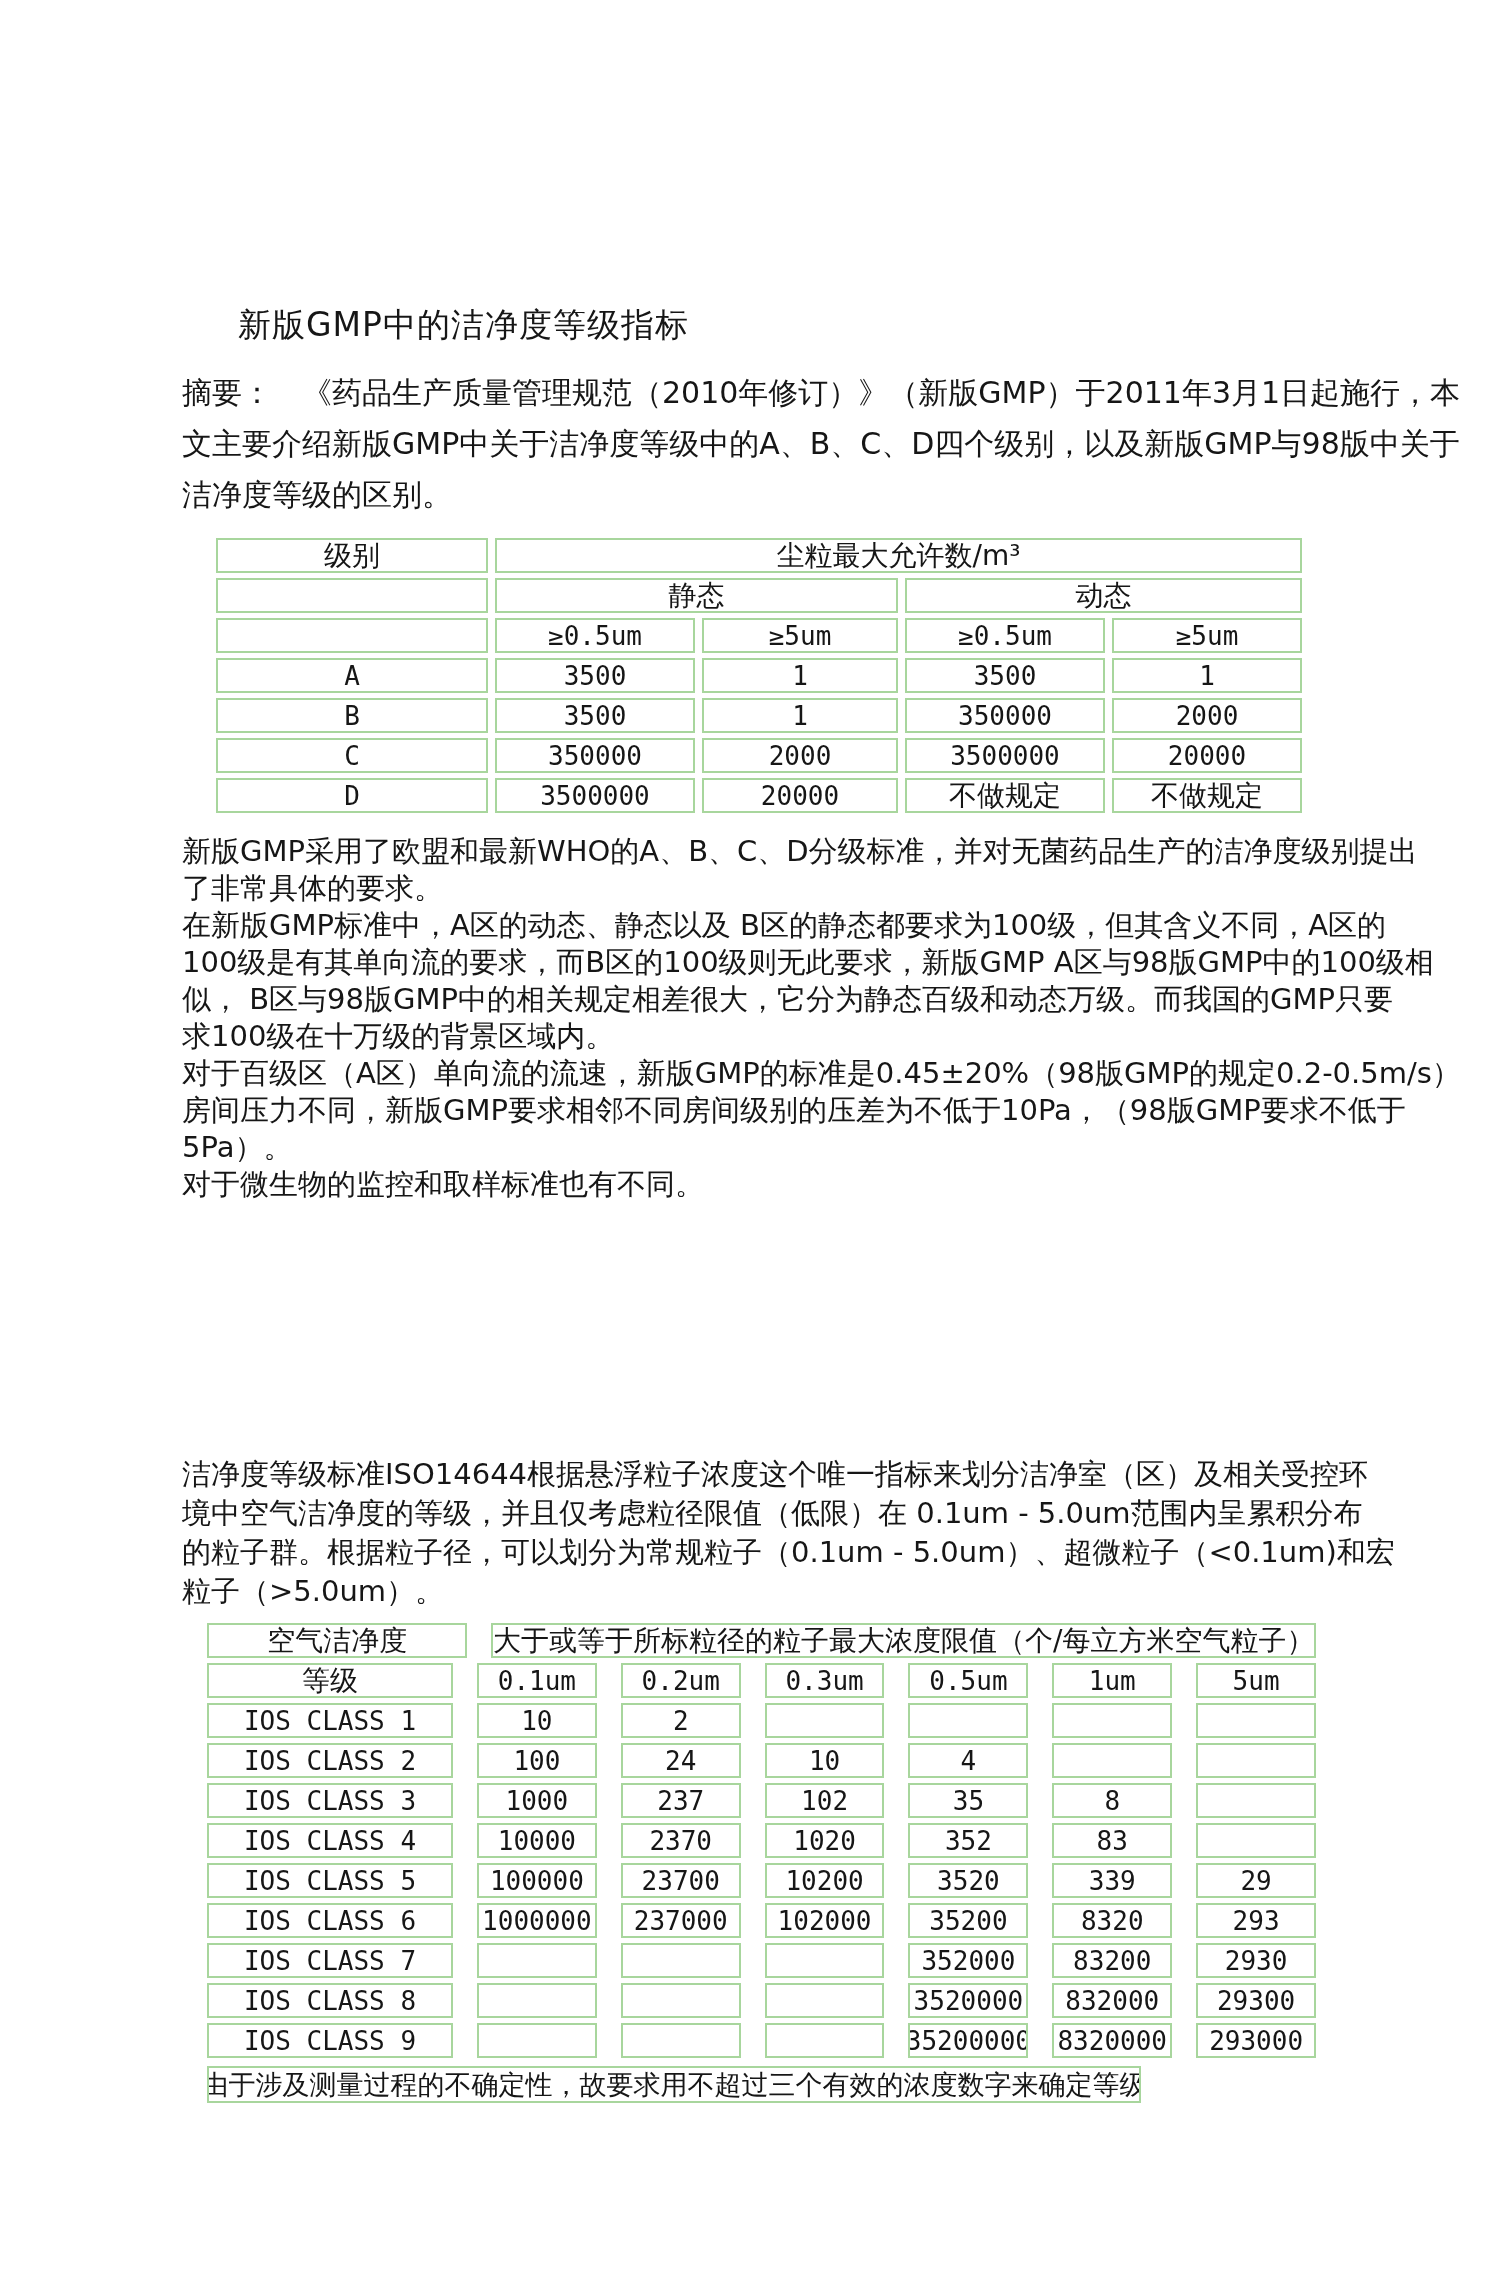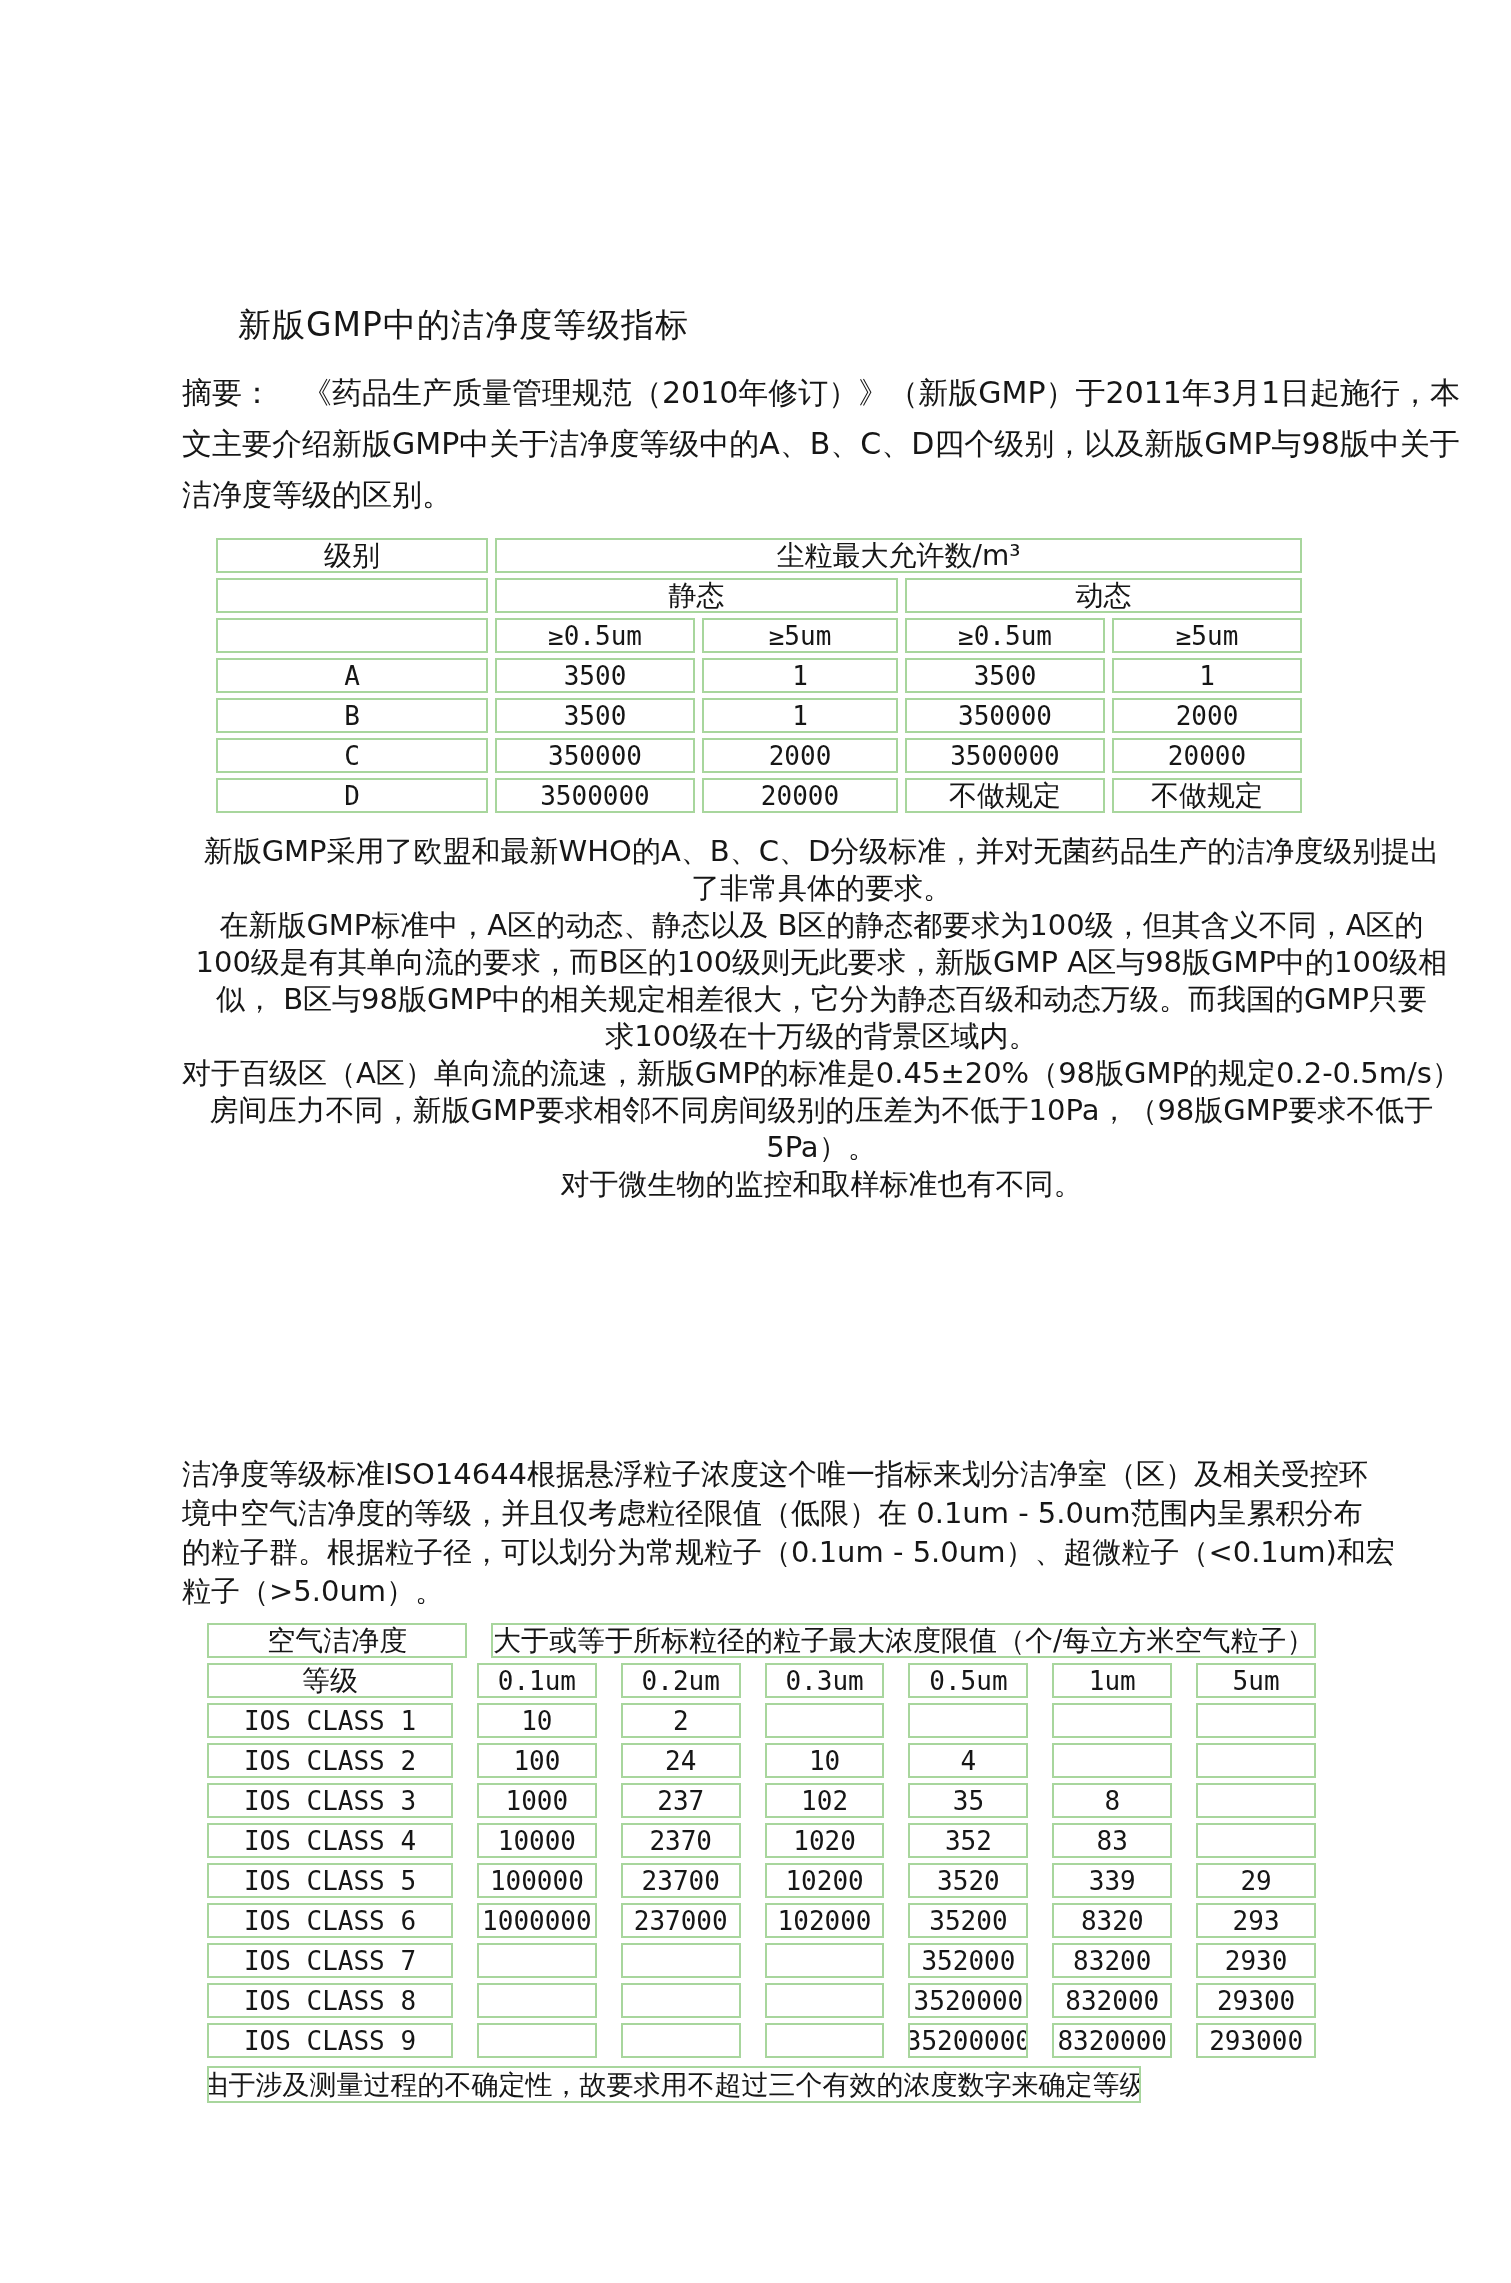--- a/index.html
+++ b/index.html
@@ -13,21 +13,21 @@
   }
   .doc-title{
     position:absolute;left:190px;top:303px;
     font-size:33px;font-weight:normal;letter-spacing:1px;
     white-space:nowrap;
     margin-left:48px;
   }
   .para{position:absolute;left:182px;}
   .para .line{white-space:nowrap;}
   .abstract{top:367px;font-size:30px;line-height:51px;}
-  .para1{top:833px;font-size:29px;line-height:37px;text-align:center;}
+  .para1{top:833px;font-size:29px;line-height:37px;}
   .para2{top:1455px;font-size:29px;line-height:39px;}
 
   .tbl{position:absolute;}
   .tbl1{left:216px;top:538px;width:1086px;}
   .tbl2{left:207px;top:1623px;width:1109px;}
   .trow{display:flex;gap:7px;height:35px;margin-bottom:5px;}
   .tbl2 .trow{gap:24px;border-radius:8px;}
   .cell{
     border:2px solid #a8d69d;
     background:#ffffff;

